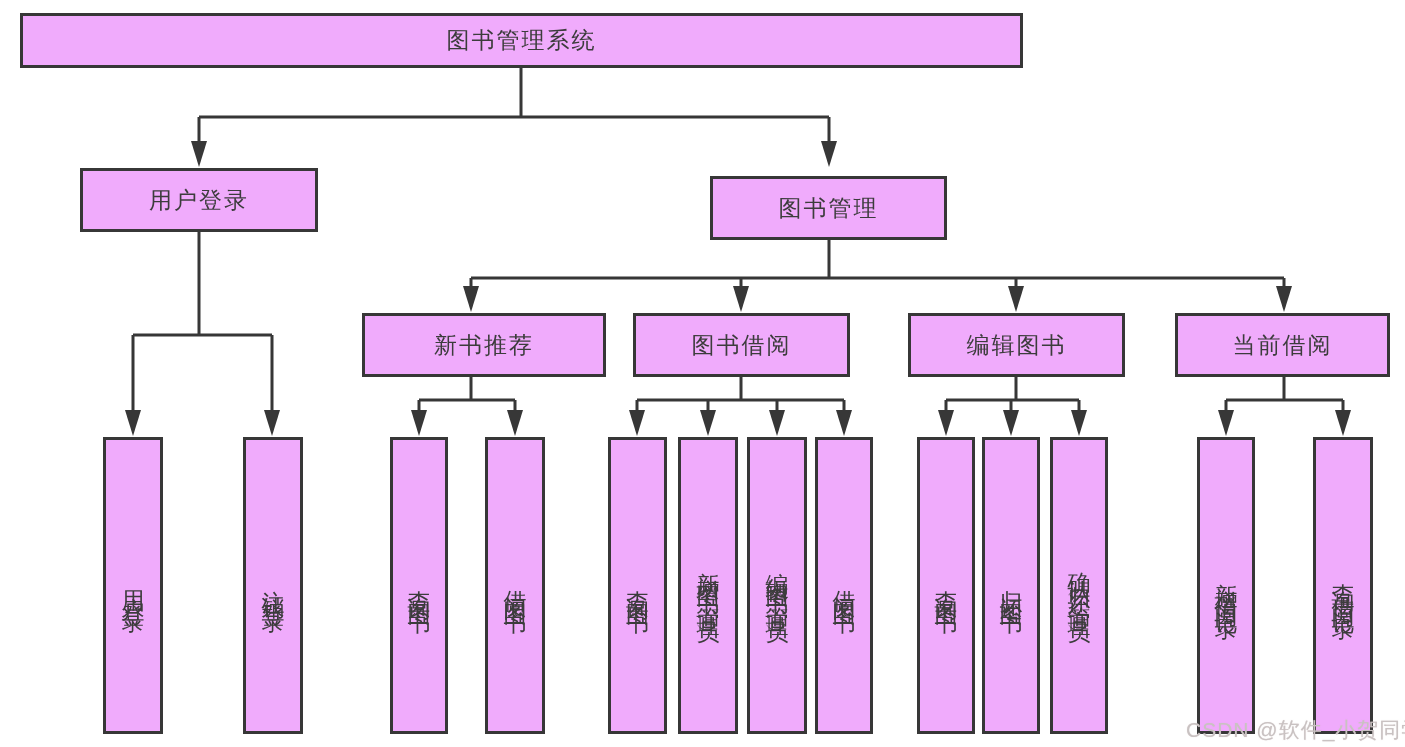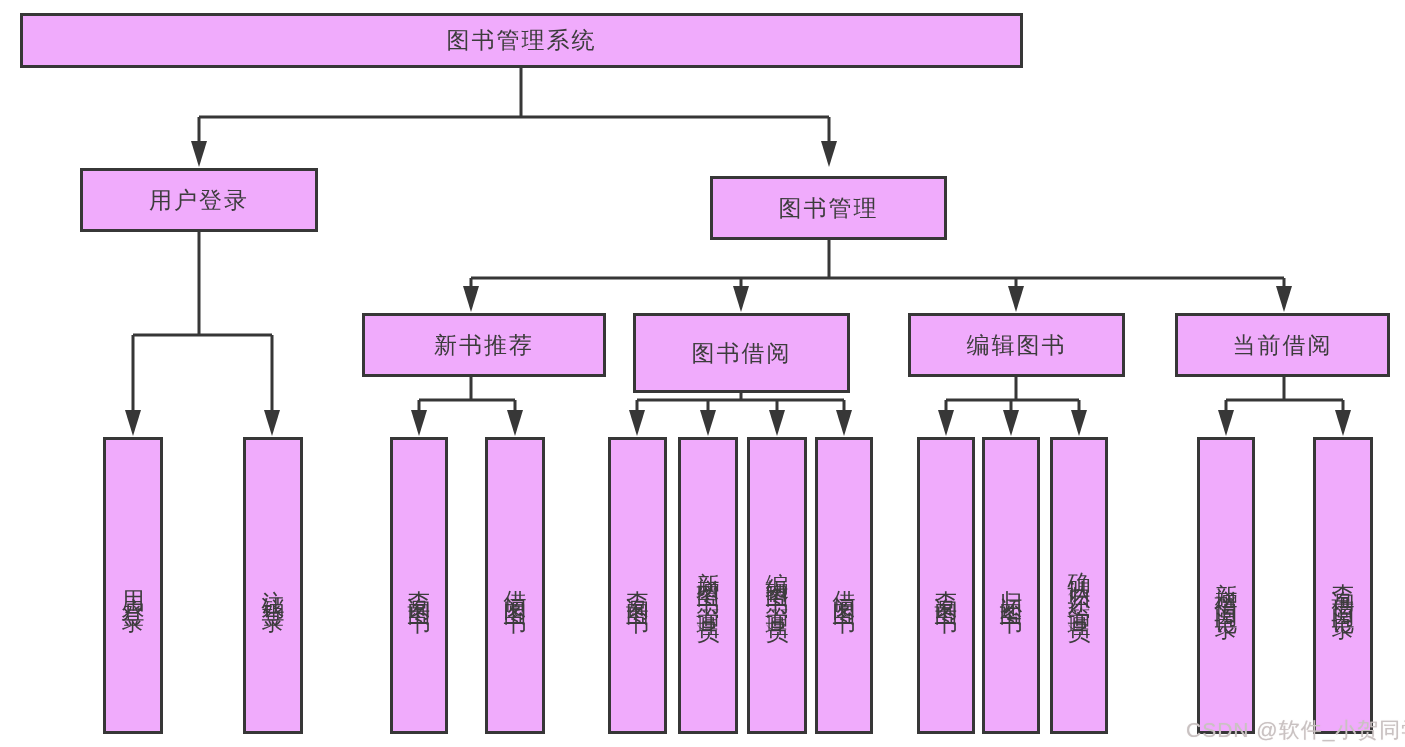--- a/index.html
+++ b/index.html
@@ -100,21 +100,21 @@
       <polygon points="1343,436 1335,410 1351,410"></polygon>
     </g>
   </svg>
 
   <div class="node" style="left:20px; top:13px; width:1003px; height:55px;">图书管理系统</div>
 
   <div class="node" style="left:80px; top:168px; width:238px; height:64px;">用户登录</div>
   <div class="node" style="left:710px; top:168px; width:237px; height:64px;margin-top:8px;">图书管理</div>
 
   <div class="node" style="left:362px; top:313px; width:244px; height:64px;">新书推荐</div>
-  <div class="node" style="left:633px; top:313px; width:217px; height:80px;">图书借阅</div>
+  <div class="node" style="left:633px; top:313px; width:217px; height:64px;">图书借阅</div>
   <div class="node" style="left:908px; top:313px; width:217px; height:64px;">编辑图书</div>
   <div class="node" style="left:1175px; top:313px; width:215px; height:64px;">当前借阅</div>
 
   <div class="node leaf" style="left:103px; top:437px; width:60px; height:297px;">用户登录</div>
   <div class="node leaf" style="left:243px; top:437px; width:60px; height:297px;">注销登录</div>
 
   <div class="node leaf" style="left:390px; top:437px; width:58px; height:297px;">查询图书</div>
   <div class="node leaf" style="left:485px; top:437px; width:60px; height:297px;">借阅图书</div>
 
   <div class="node leaf" style="left:608px; top:437px; width:59px; height:297px;">查询图书</div>

